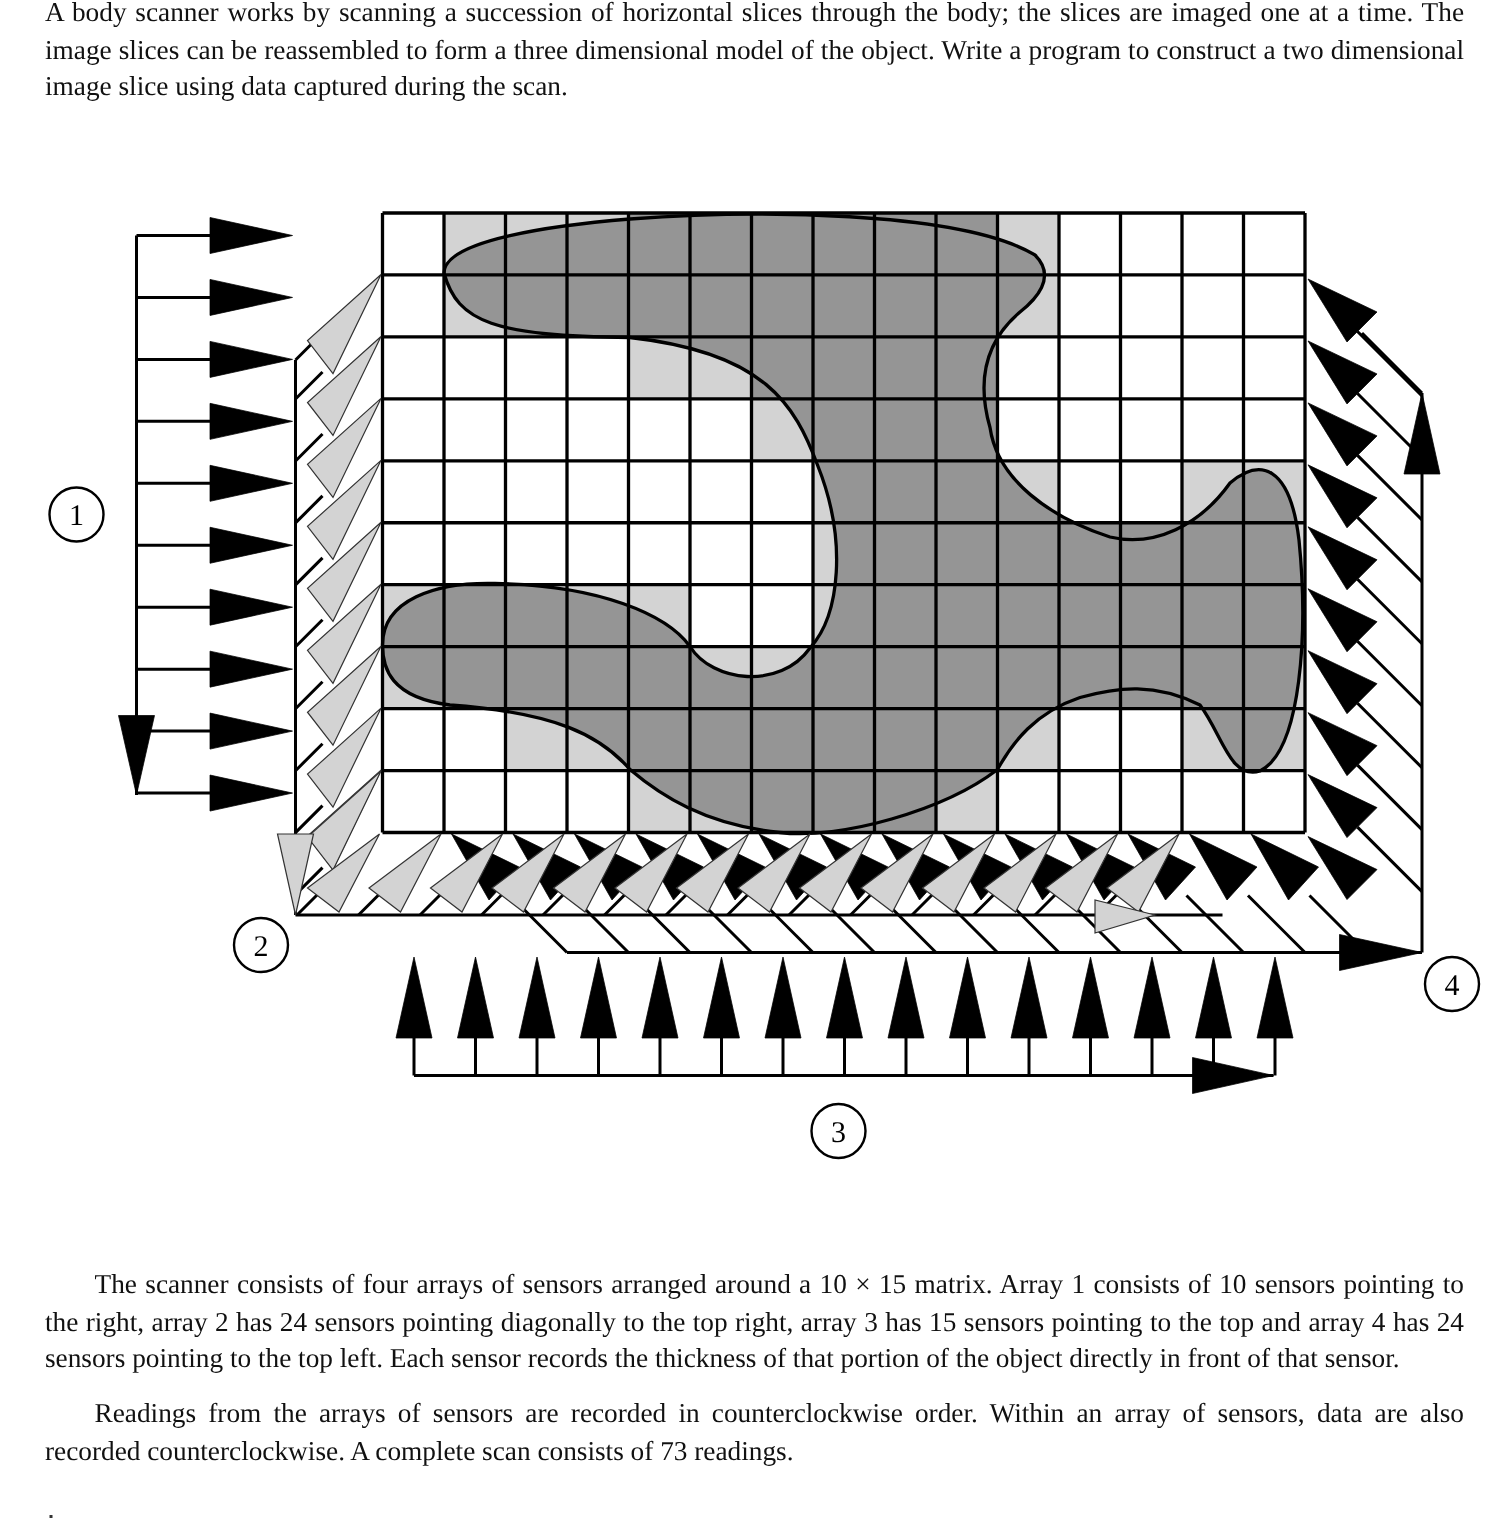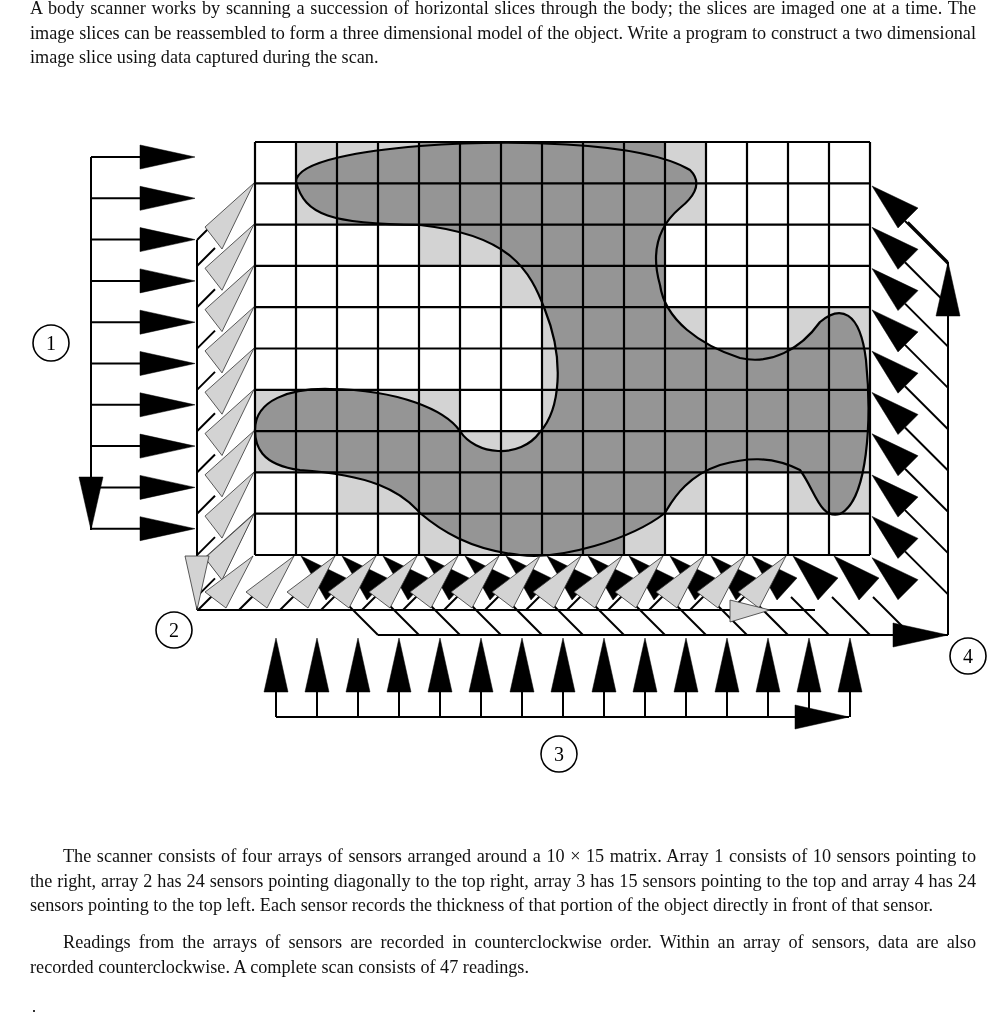--- a/index.html
+++ b/index.html
@@ -388,14 +388,14 @@
     <text class="lbl" x="559" y="761" text-anchor="middle">3</text>
   </g>
   <g>
     <circle cx="968" cy="656" r="18" fill="#fff" stroke="#000" stroke-width="1.6"></circle>
     <text class="lbl" x="968" y="663" text-anchor="middle">4</text>
   </g>
 </svg>
 
 <div class="para" id="p-intro">A body scanner works by scanning a succession of horizontal slices through the body; the slices are imaged one at a time. The image slices can be reassembled to form a three dimensional model of the object. Write a program to construct a two dimensional image slice using data captured during the scan.</div>
 <div class="para" id="p-arrays">The scanner consists of four arrays of sensors arranged around a 10 × 15 matrix. Array 1 consists of 10 sensors pointing to the right, array 2 has 24 sensors pointing diagonally to the top right, array 3 has 15 sensors pointing to the top and array 4 has 24 sensors pointing to the top left. Each sensor records the thickness of that portion of the object directly in front of that sensor.</div>
-<div class="para" id="p-readings">Readings from the arrays of sensors are recorded in counterclockwise order. Within an array of sensors, data are also recorded counterclockwise. A complete scan consists of 47 readings.</div>
+<div class="para" id="p-readings">Readings from the arrays of sensors are recorded in counterclockwise order. Within an array of sensors, data are also recorded counterclockwise. A complete scan consists of 73 readings.</div>
 <div class="stray"></div>
 
 </body></html>

